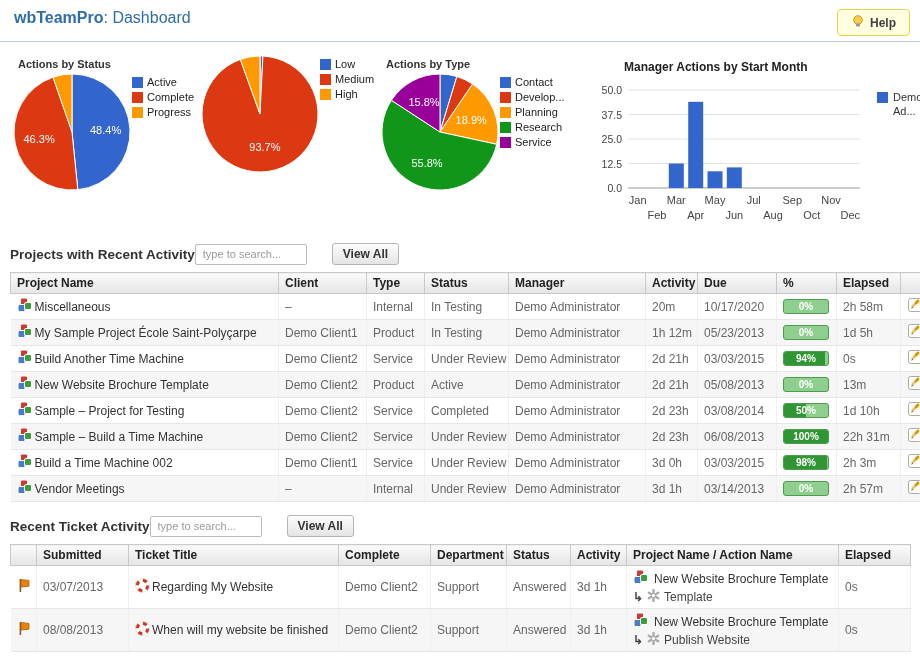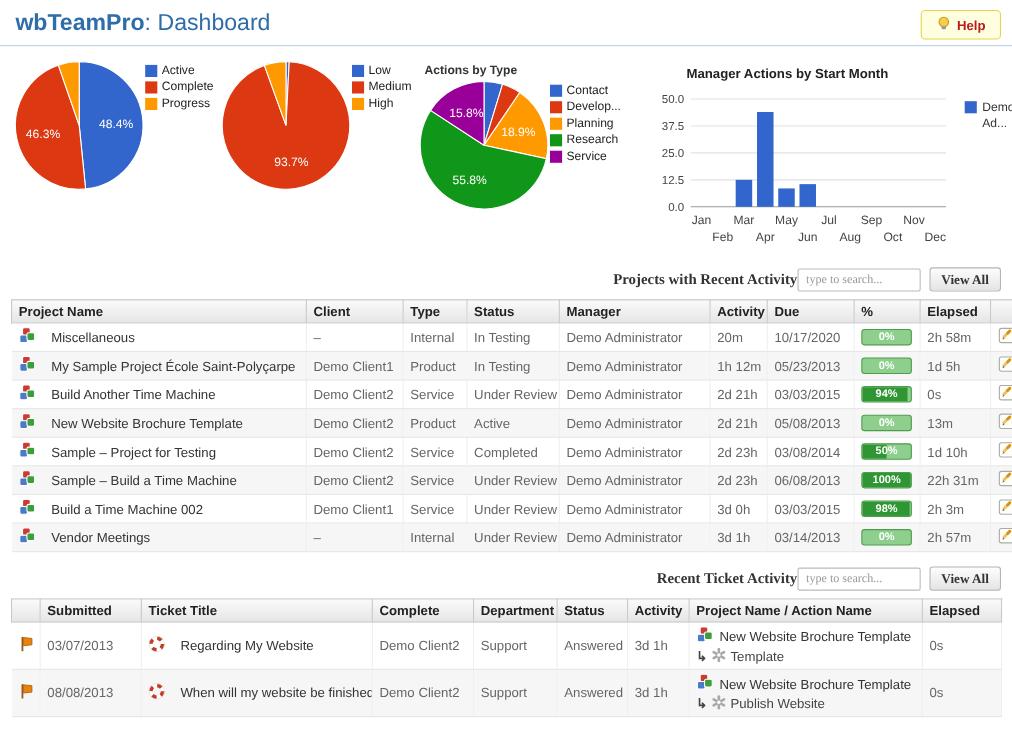--- a/index.html
+++ b/index.html
@@ -1,62 +1,62 @@
 <!DOCTYPE html>
 <html><head>
 <meta charset="utf-8">
 <style>
   * { box-sizing: border-box; margin: 0; padding: 0; }
   html,body { width: 920px; height: 669px; overflow: hidden; background:#fff;
     font-family:"Liberation Sans", sans-serif; font-size:12px; color:#444; }
 
   
   .topbar { position:relative; height:42px; padding:9px 14px 0 14px; border-bottom:1px solid #b9cfe4; }
-  .page-title { font-size:21px; font-weight:normal; color:#2e6da8; }
+  .page-title { font-size:16px; font-weight:normal; color:#2e6da8; }
   .page-title .brand { font-weight:bold; }
   .topbar-buttons { position:absolute; right:10px; top:9px; display:flex; gap:14px; }
   .yellow-btn { background:#ffffdf; border:1px solid #e6d44f; border-radius:4px;
     padding:4px 13px; font-family:inherit; font-size:12px; font-weight:bold; cursor:pointer;
     display:flex; align-items:center; gap:5px; }
   .yellow-btn.admin { color:#9c2a2a; }
-  .yellow-btn.help { color:#b91c1c; }
+  .yellow-btn.help { color:#404040; }
 
   
   .charts-row { display:flex; padding:12px 6px 0 12px; height:188px; }
   .chart { flex:none; }
   .chart-title { font-size:11px; font-weight:bold; color:#333; padding:4px 0 2px 6px; }
   .pie-wrap { display:flex; }
   .legend { padding-top:4px; }
   .legend-item { display:flex; align-items:center; gap:4px; margin-bottom:3px; font-size:11px; color:#222; white-space:nowrap; }
   .legend-swatch { width:11px; height:11px; flex:none; }
   .bar-title { font-size:12px; font-weight:bold; color:#222; padding:6px 0 2px 30px; }
 
   
   .section { margin:13px 10px 0 10px; }
-  .section-head { display:flex; align-items:center; justify-content:flex-end; margin-bottom:7px;font-family:Liberation Serif, serif; }
+  .section-head { display:flex; align-items:center; justify-content:flex-start; margin-bottom:7px; }
   .section-head h2 { font-size:13.5px; color:#333; }
-  .section-tools { display:flex; gap:8px; align-items:center; }
+  .section-tools { display:flex; gap:25px; align-items:center; }
   .search-input { width:112px; height:21px; border:1px solid #bbb; border-radius:2px; padding:2px 7px;
     font-family:inherit; font-size:11px; color:#555; }
   .search-input::placeholder { color:#999; }
   .gray-btn { padding:3px 10px; height:22px; background:linear-gradient(#fdfdfd,#e4e4e4);
     border:1px solid #b5b5b5; border-radius:3px; font-family:inherit; font-size:12px; font-weight:bold; color:#333; cursor:pointer; }
 
   
   table { width:100%; border-collapse:collapse; table-layout:fixed; }
   thead th { background:linear-gradient(#fafafa,#e5e5e5); border:1px solid #c9c9c9; border-left:none;
     font-size:12px; font-weight:bold; color:#222; text-align:left; padding:3px 6px; height:16px; white-space:nowrap; overflow:hidden; }
   thead th:first-child { border-left:1px solid #c9c9c9; }
   tbody td { border-bottom:1px solid #e6e6e6; border-right:1px solid #efefef; padding:3px 6px;
     font-size:12px; color:#666; white-space:nowrap; overflow:hidden; vertical-align:middle; }
   tbody tr:nth-child(even) { background:#f6f6f6; }
   #projects-table tbody td { height:25px; }
   #tickets-table tbody td { height:38px; }
   .cell-name { color:#333; }
-  .name-flex { display:flex; align-items:center; gap:14px; }
+  .name-flex { display:flex; align-items:center; gap:2px; }
   .icon-svg { flex:none; display:inline-block; vertical-align:middle; }
 
   .pct-badge { position:relative; display:inline-block; width:46px; height:15px; border:1px solid #4e9c4e;
     border-radius:3px; background:#8ecf8e; overflow:hidden; vertical-align:middle; }
   .pct-fill { position:absolute; left:0; top:0; bottom:0; background:#2f9633; }
   .pct-text { position:relative; display:block; text-align:center; font-size:10px; font-weight:bold; color:#fff; line-height:14px; }
 
   .action-line { display:flex; align-items:center; gap:4px; margin-top:1px; color:#444; }
   .crlf-arrow { font-weight:bold; color:#444; font-size:12px; line-height:10px; }
   .proj-line { display:flex; align-items:center; gap:5px; color:#333; }
@@ -72,20 +72,21 @@
             <circle cx="7" cy="6" r="4.3" fill="#f6ce4a" stroke="#c79a2a" stroke-width="1"></circle>
             <rect x="5" y="9.6" width="4" height="3" rx="1" fill="#9a9a9a"></rect>
           </svg></span>
       <span>Help</span>
     </button>
   </div>
 </div>
 
 <div class="charts-row">
   <div class="chart" style="width:188px">
+      <div class="chart-title">Actions by Status</div>
       <div class="pie-wrap">
         <svg width="120" height="120" viewBox="0 0 120 120">
           <path d="M60,60 L60.00,2.00 A58,58 0 0 1 65.82,117.71 Z" fill="#3366CC" stroke="#fff" stroke-width="1"></path>
           <path d="M60,60 L65.82,117.71 A58,58 0 0 1 41.04,5.19 Z" fill="#DC3912" stroke="#fff" stroke-width="1"></path>
           <path d="M60,60 L41.04,5.19 A58,58 0 0 1 60.00,2.00 Z" fill="#FF9900" stroke="#fff" stroke-width="1"></path>
           <text x="93.6" y="62.3" text-anchor="middle" font-size="11" fill="#fff" font-family="Liberation Sans, sans-serif">48.4%</text>
           <text x="27.1" y="71.2" text-anchor="middle" font-size="11" fill="#fff" font-family="Liberation Sans, sans-serif">46.3%</text>
         </svg>
         <div class="legend">
           <div class="legend-item">

